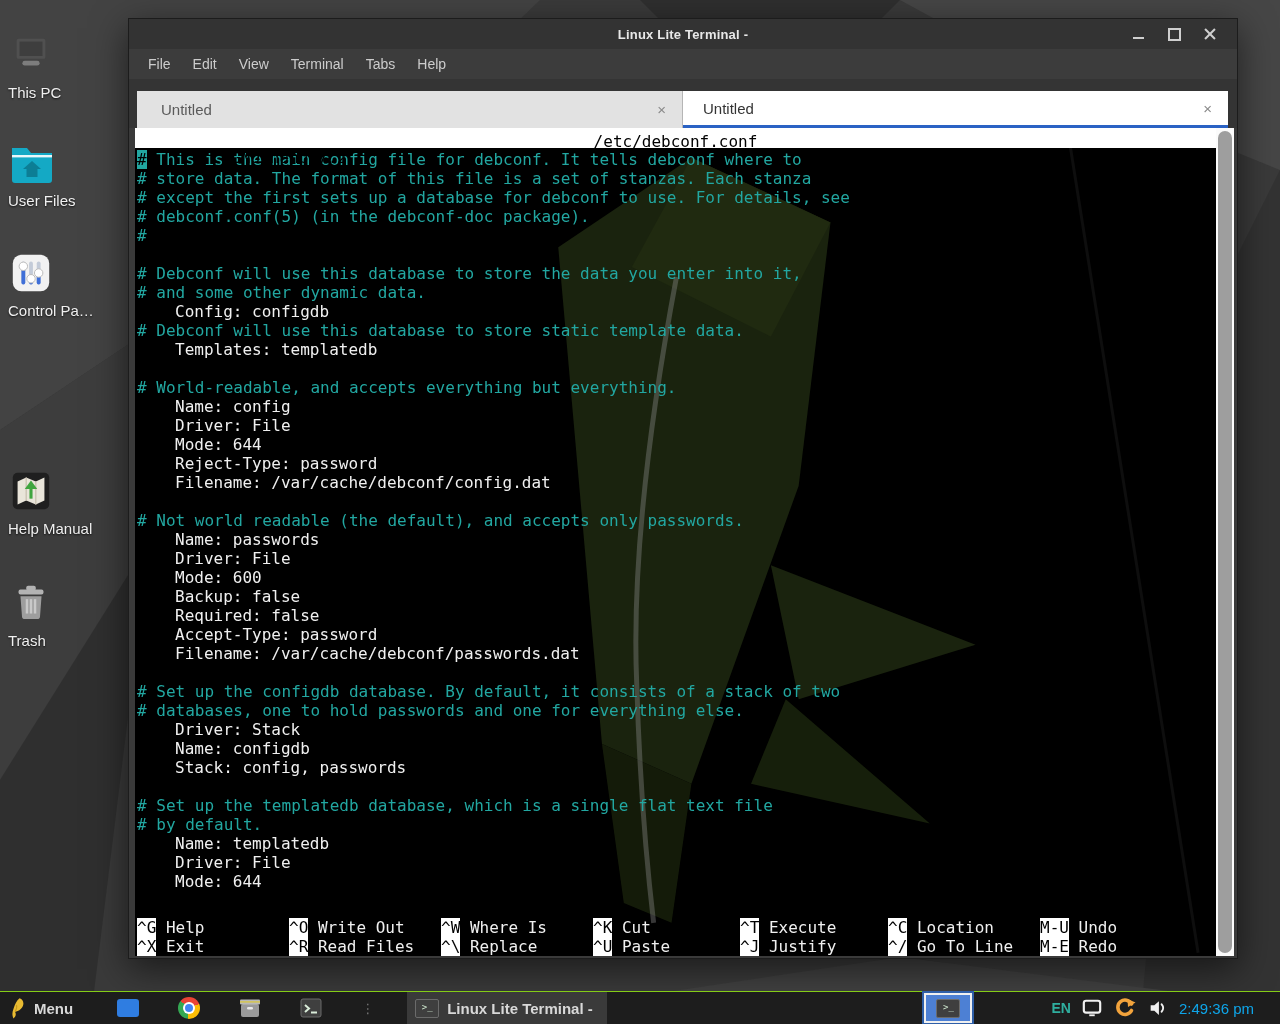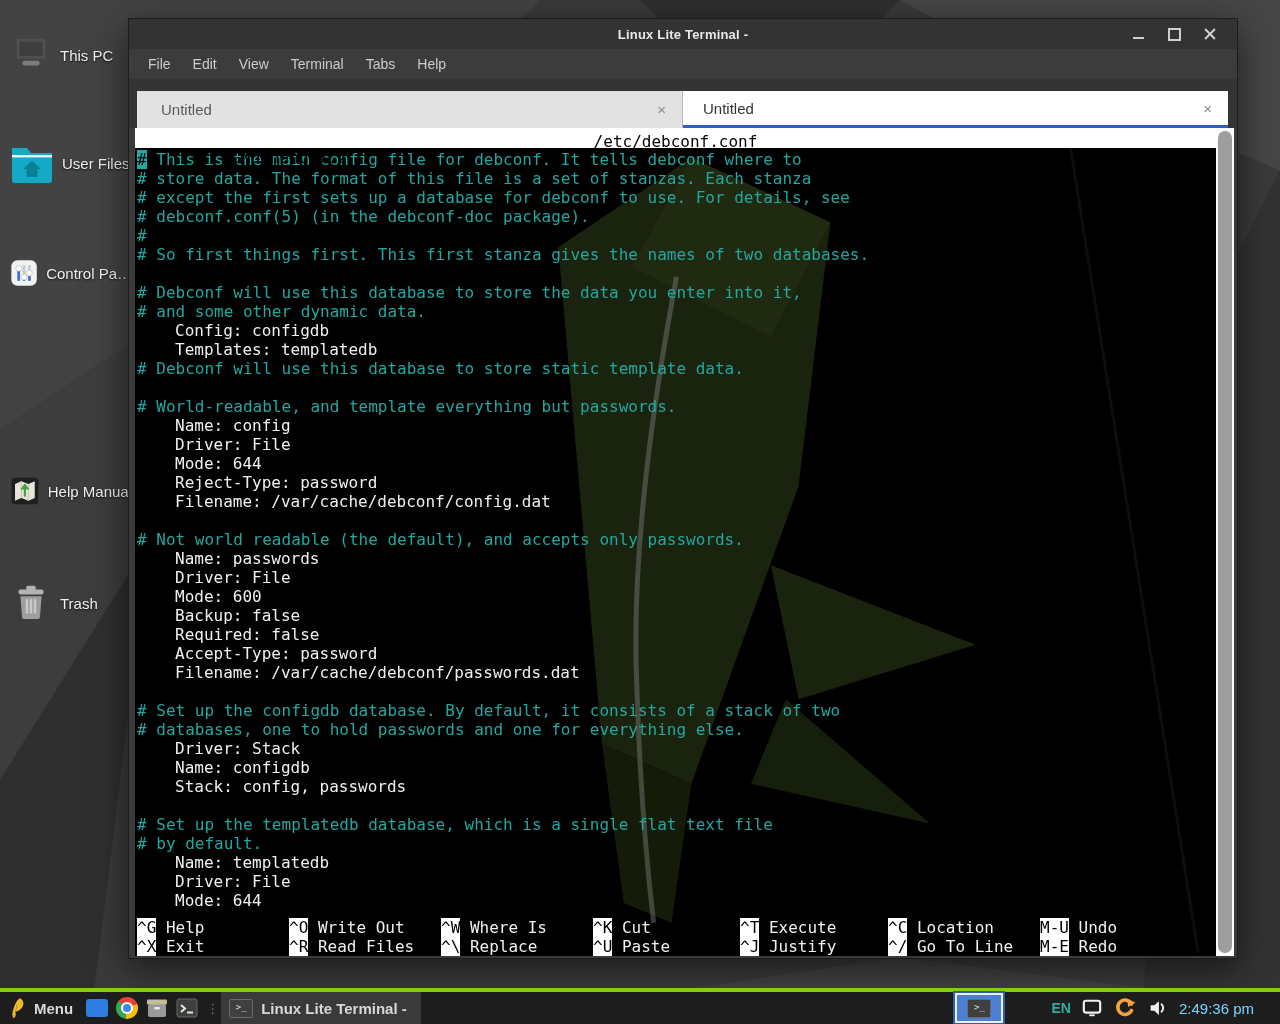--- a/index.html
+++ b/index.html
@@ -1,22 +1,22 @@
 <!DOCTYPE html>
 <html><head>
 <meta charset="utf-8">
 <style>
   html,body{margin:0;padding:0;width:1280px;height:1024px;overflow:hidden;
     font-family:"Liberation Sans",sans-serif;background:#3a3a3a;}
   .desktop{position:absolute;inset:0;}
   .bg-svg{position:absolute;inset:0;}
 
   
-  .dicon{position:absolute;left:8px;width:124px;display:flex;flex-direction:row;
-    align-items:center;gap:6px;cursor:default;}
+  .dicon{position:absolute;left:8px;width:124px;display:flex;flex-direction:column;
+    gap:6px;cursor:default;}
   .dicon .lbl{color:#f0f0f0;font-size:15px;text-shadow:0 1px 2px rgba(0,0,0,.8);white-space:nowrap;}
 
   
   .window{position:absolute;left:128px;top:18px;width:1108px;height:939px;
     background:#3a3a3a;border:1px solid #1c1c1c;box-shadow:0 10px 34px rgba(0,0,0,.55);
     display:flex;flex-direction:column;}
   .titlebar{height:30px;display:flex;align-items:center;position:relative;background:#333333;}
   .title{position:absolute;left:0;right:0;text-align:center;color:#e8e8e8;
     font-size:13px;font-weight:bold;letter-spacing:.2px;}
   .wctrls{margin-left:auto;display:flex;align-items:center;gap:14px;padding-right:16px;z-index:2;}
@@ -57,42 +57,42 @@
   .sc-row{display:grid;grid-template-columns:152px 152px 152px 147px 148px 152px auto;height:19px;}
   .sc{white-space:pre;}
   .sc .key{background:#ffffff;color:#000;}
   .sc .lbl{color:#f0f0f0;margin-left:1ch;}
 
   .scrollbar{width:18px;background:#fbfbfb;position:relative;}
   .sthumb{position:absolute;left:2px;right:2px;top:3px;bottom:3px;background:#9e9e9e;border-radius:9px;cursor:pointer;}
 
   
   .taskbar{position:absolute;left:0;right:0;bottom:0;height:32px;background:#1d1d1d;
-    border-top:4px solid #84cc16;display:flex;align-items:center;z-index:10;}
+    border-top:1px solid #84cc16;display:flex;align-items:center;z-index:10;gap:31px;}
   .tb-menu{display:flex;align-items:center;gap:7px;padding:0 9px;height:100%;cursor:pointer;}
   .tb-menu .mlabel{color:#d8d8d8;font-size:15px;font-weight:bold;}
   .tb-ico{width:30px;height:32px;display:flex;align-items:center;justify-content:center;cursor:pointer;}
   .chrome{position:relative;width:22px;height:22px;border-radius:50%;
     background:conic-gradient(from -50deg,#ea4335 0 33%,#fbbc05 33% 66%,#34a853 66% 100%);}
   .chrome::before{content:'';position:absolute;inset:5px;border-radius:50%;background:#fff;}
   .chrome::after{content:'';position:absolute;inset:7px;border-radius:50%;background:#4285f4;}
   .blueicon{width:22px;height:18px;border-radius:3px;background:#2f7de1;}
   .tb-sep{color:#777;font-size:13px;letter-spacing:-2px;padding:0 4px;cursor:default;}
   .taskbtn{height:32px;display:flex;align-items:center;gap:8px;background:#3a3a3a;
     padding:0 14px 0 8px;cursor:pointer;}
   .taskbtn .tbl{color:#d8d8d8;font-size:15px;font-weight:bold;white-space:nowrap;}
   .mini-term{width:22px;height:17px;background:#3f3f3f;border:1px solid #6b6b6b;border-radius:2px;
     color:#cfe8cf;font-family:"DejaVu Sans Mono",monospace;font-size:9px;line-height:15px;text-align:center;}
   .spacer{flex:1;}
   .wsbox{width:44px;height:26px;background:#4d80d4;border:2px solid #f0f0f0;
     box-shadow:0 0 0 2px #2f5fa8;display:flex;align-items:center;justify-content:center;
     margin-right:48px;cursor:pointer;}
   .tray{display:flex;align-items:center;gap:10px;padding-right:26px;}
   .lang{color:#2fae9f;font-size:14px;font-weight:bold;cursor:pointer;}
-  .clock{color:#7dd3fc;font-size:15px;cursor:pointer;white-space:nowrap;}
+  .clock{color:#0ea5e9;font-size:15px;cursor:pointer;white-space:nowrap;}
 </style>
 </head>
 <body>
 
 <div class="desktop">
 
   <svg class="bg-svg" width="1280" height="1024" viewBox="0 0 1280 1024">
     <rect width="1280" height="1024" fill="#3a3a3a"></rect>
     <polygon points="0,0 540,0 300,230 0,430" fill="#434343"></polygon>
     <polygon points="640,0 900,0 770,130" fill="#2f2f2f"></polygon>
@@ -218,29 +218,28 @@
         <span class="nano-ver">GNU nano 7.2</span>
         <span class="nano-file">/etc/debconf.conf</span>
       </div>
 
       <div class="nano-lines" id="nano-lines">
           <div class="tl cm"><span class="cursor">#</span> This is the main config file for debconf. It tells debconf where to</div>
           <div class="tl cm"># store data. The format of this file is a set of stanzas. Each stanza</div>
           <div class="tl cm"># except the first sets up a database for debconf to use. For details, see</div>
           <div class="tl cm"># debconf.conf(5) (in the debconf-doc package).</div>
           <div class="tl cm">#</div>
-          <div class="tl cm"># So first things first. This first stanza gives the names of two databases.</div>
           <div class="tl pl"> </div>
           <div class="tl cm"># Debconf will use this database to store the data you enter into it,</div>
           <div class="tl cm"># and some other dynamic data.</div>
           <div class="tl pl">Config: configdb</div>
+          <div class="tl cm"># Debconf will use this database to store static template data.</div>
           <div class="tl pl">Templates: templatedb</div>
-          <div class="tl cm"># Debconf will use this database to store static template data.</div>
-          <div class="tl pl"> </div>
-          <div class="tl cm"># World-readable, and template everything but passwords.</div>
+          <div class="tl pl"> </div>
+          <div class="tl cm"># World-readable, and accepts everything but everything.</div>
           <div class="tl pl">Name: config</div>
           <div class="tl pl">Driver: File</div>
           <div class="tl pl">Mode: 644</div>
           <div class="tl pl">Reject-Type: password</div>
           <div class="tl pl">Filename: /var/cache/debconf/config.dat</div>
           <div class="tl pl"> </div>
           <div class="tl cm"># Not world readable (the default), and accepts only passwords.</div>
           <div class="tl pl">Name: passwords</div>
           <div class="tl pl">Driver: File</div>
           <div class="tl pl">Mode: 600</div>

